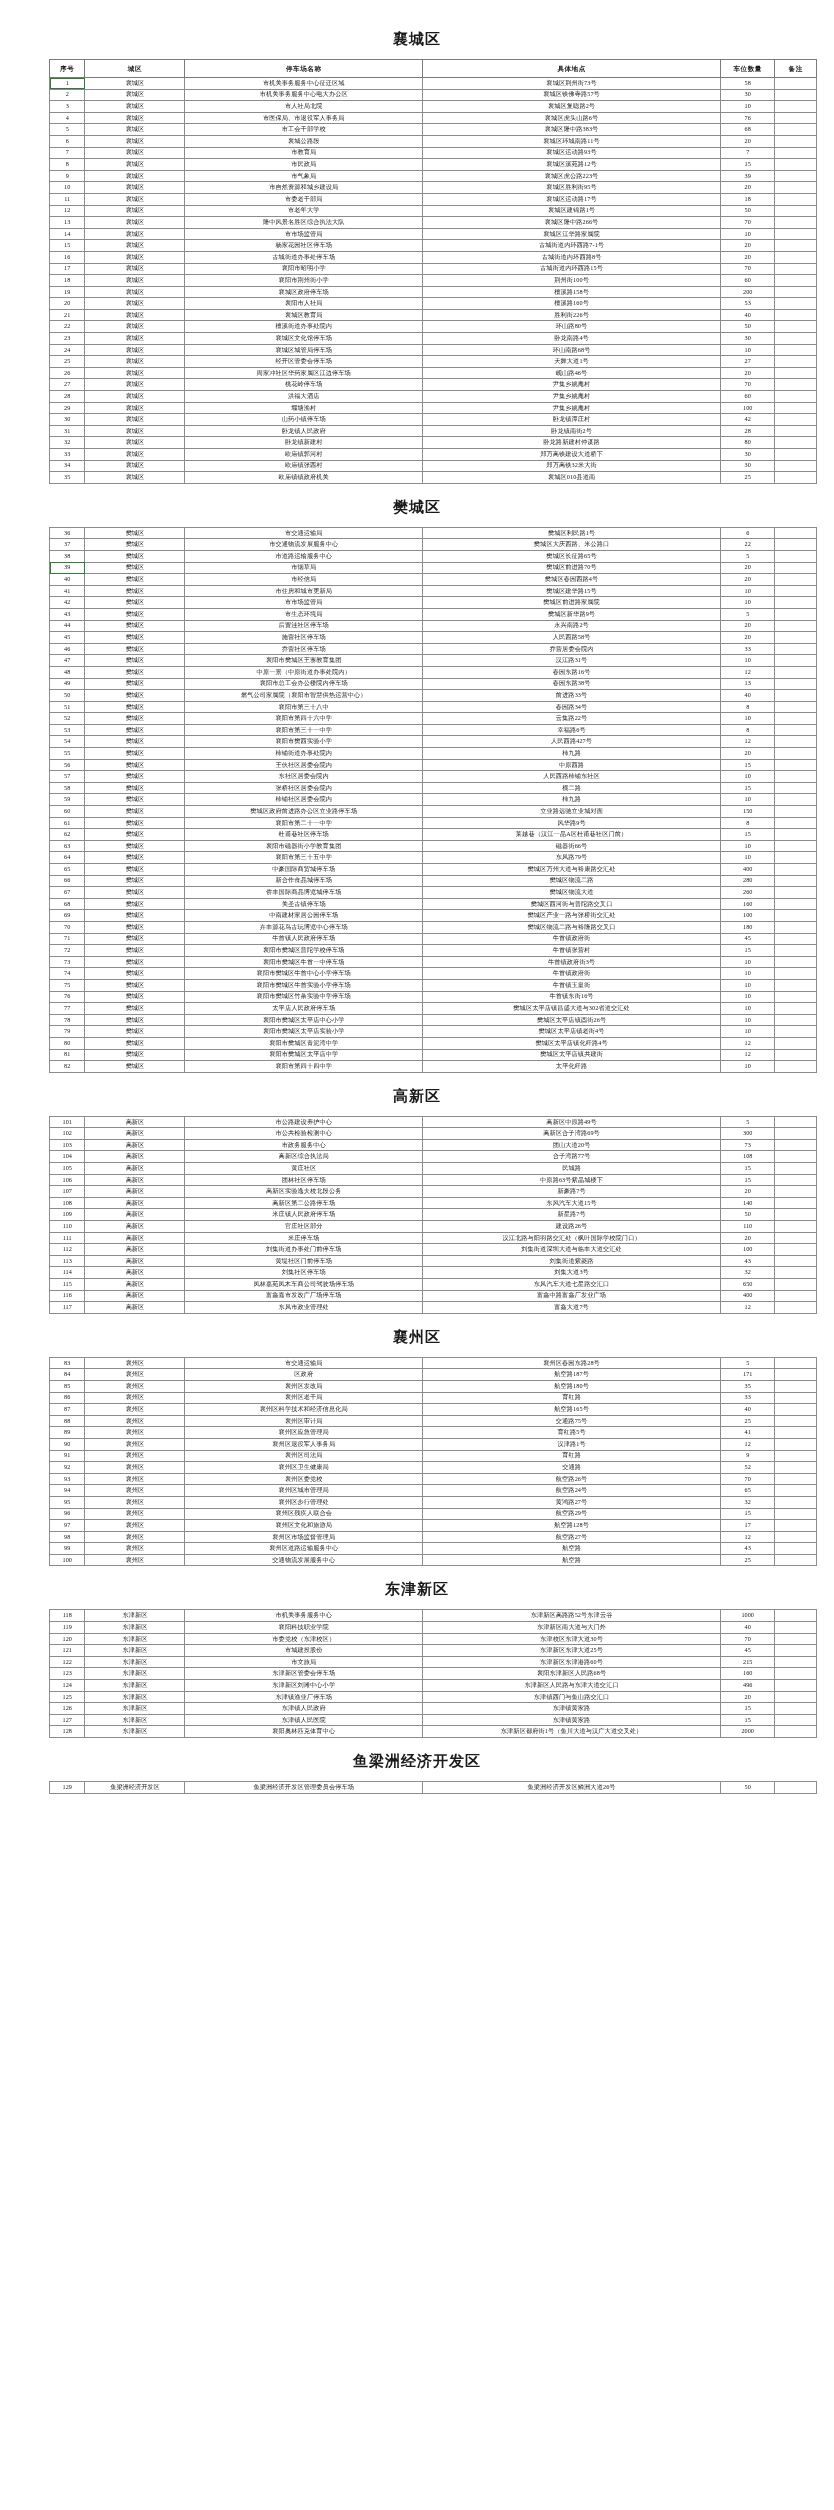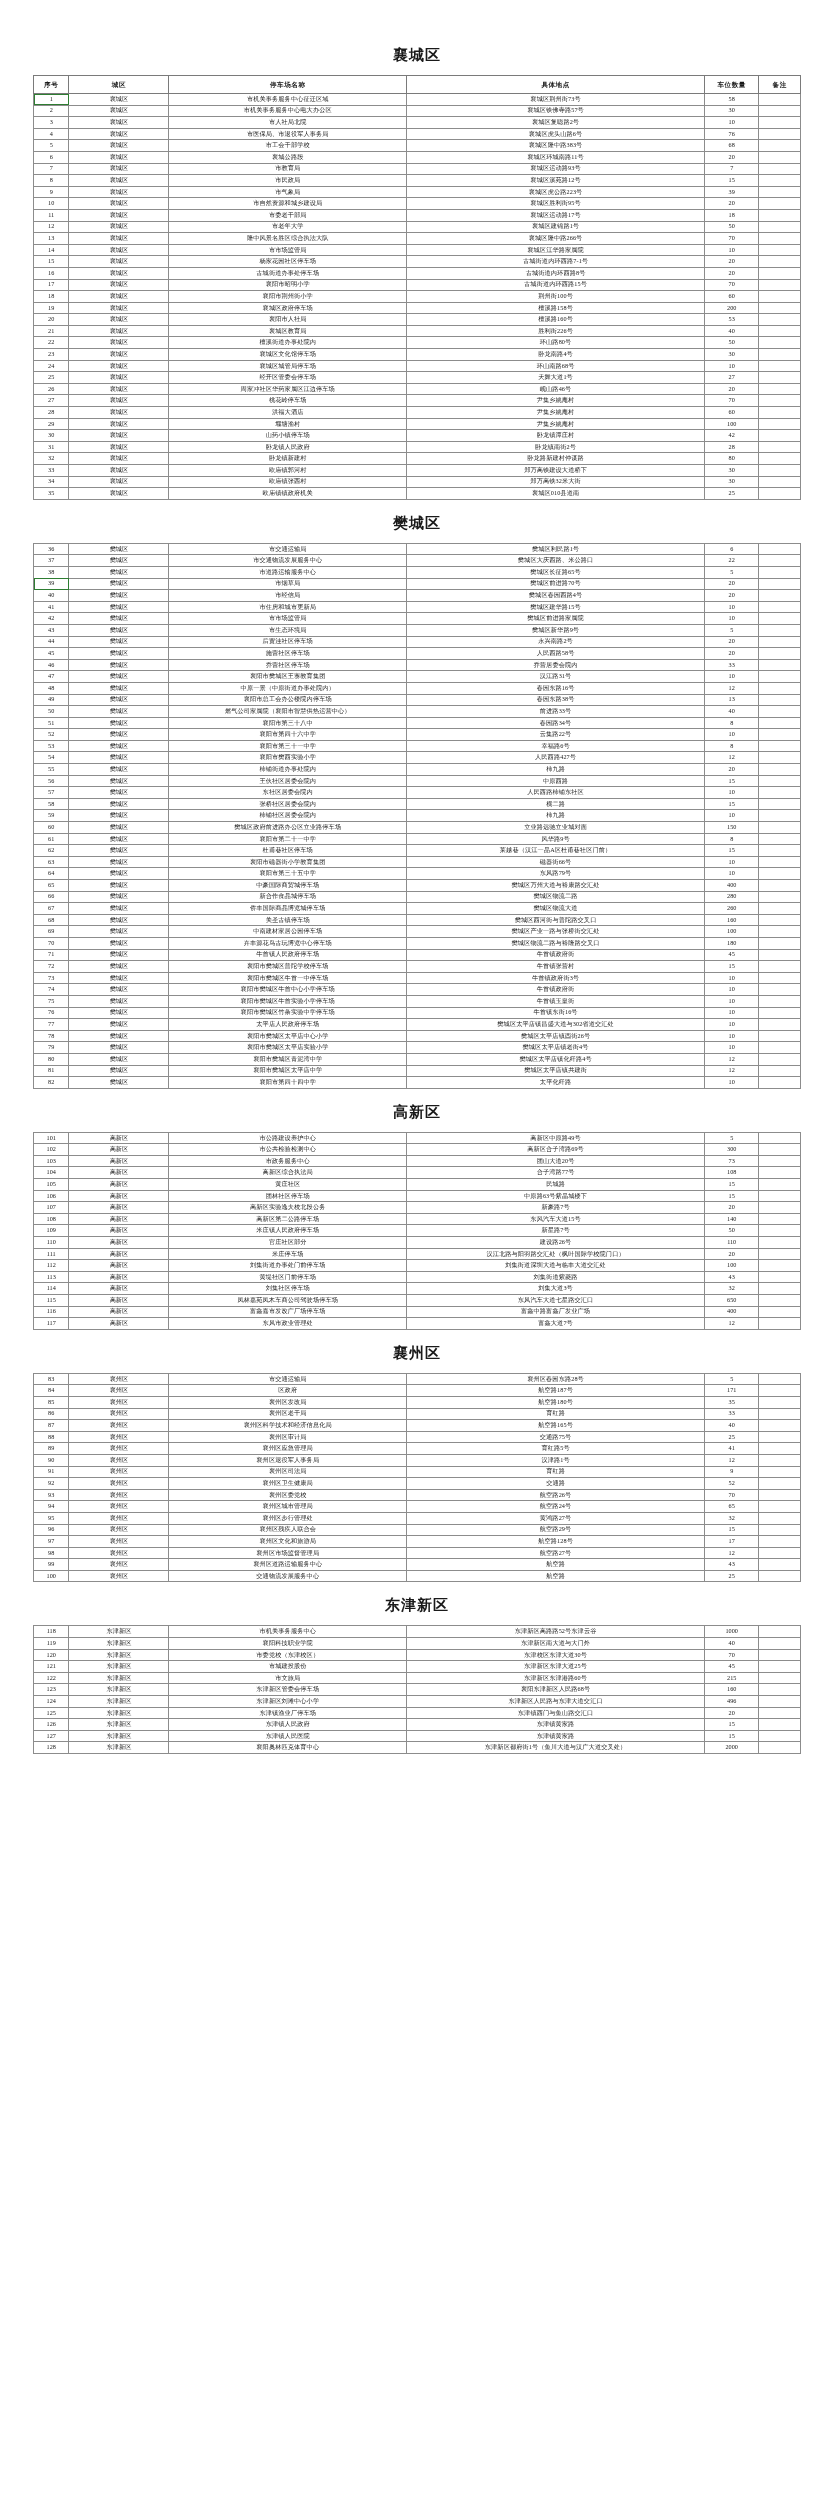--- a/index.html
+++ b/index.html
@@ -2,21 +2,21 @@
 <html><head>
 <meta charset="utf-8">
 <style>
   html,body{margin:0;padding:0;background:#ffffff;}
   body{
     width:834px;
     font-family:"Liberation Serif","DejaVu Serif",serif;
     color:#1a1a1a;
     -webkit-font-smoothing:none;
   }
-  .page{width:834px;box-sizing:border-box;padding:0;margin-top:32px;}
+  .page{width:834px;box-sizing:border-box;padding:16px;}
   .section{margin:0;}
   .section-title{
     text-align:center;
     font-size:15px;
     font-weight:700;
     letter-spacing:1px;
     padding:14px 0 10px 0;
     font-family:"Liberation Serif","DejaVu Serif",serif;
   }
   .tbl-wrap{padding:0 33px 0 33px;}
@@ -1173,14 +1173,39 @@
                 <td class="district">东津新区</td>
                 <td class="name">襄阳奥林匹克体育中心</td>
                 <td class="addr">东津新区都府街1号（鱼川大道与汉广大道交叉处）</td>
                 <td class="cap">2000</td>
                 <td class="rem"></td>
               </tr>
             </tbody>
           </table>
         </div>
       </div>
+      <div class="section">
+        <div class="section-title">鱼梁洲经济开发区</div>
+        <div class="tbl-wrap">
+          <table>
+            <colgroup>
+              <col class="c-no">
+              <col class="c-dist">
+              <col class="c-name">
+              <col class="c-addr">
+              <col class="c-cap">
+              <col class="c-rem">
+            </colgroup>
+            <tbody>
+              <tr>
+                <td class="no">129</td>
+                <td class="district">鱼梁洲经济开发区</td>
+                <td class="name">鱼梁洲经济开发区管理委员会停车场</td>
+                <td class="addr">鱼梁洲经济开发区鳞洲大道26号</td>
+                <td class="cap">50</td>
+                <td class="rem"></td>
+              </tr>
+            </tbody>
+          </table>
+        </div>
+      </div>
     </div>
 </div>
 
 </body></html>

